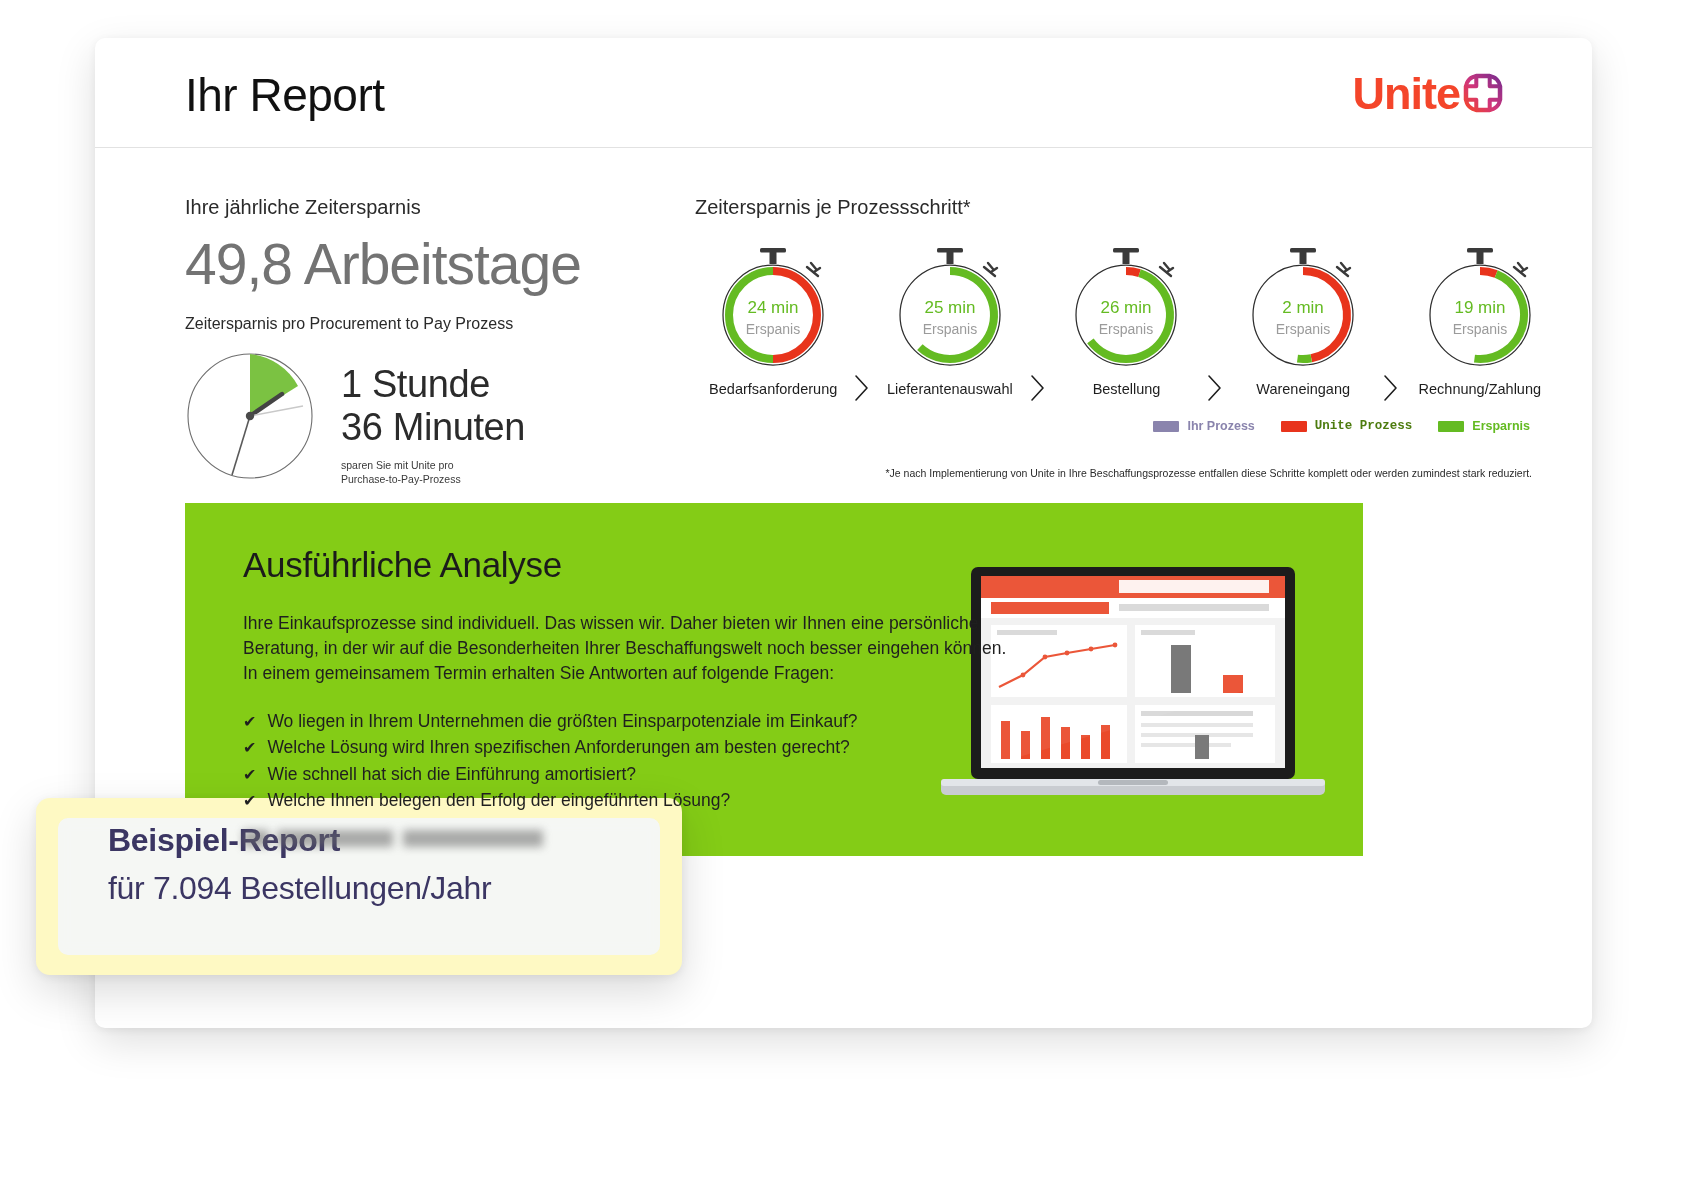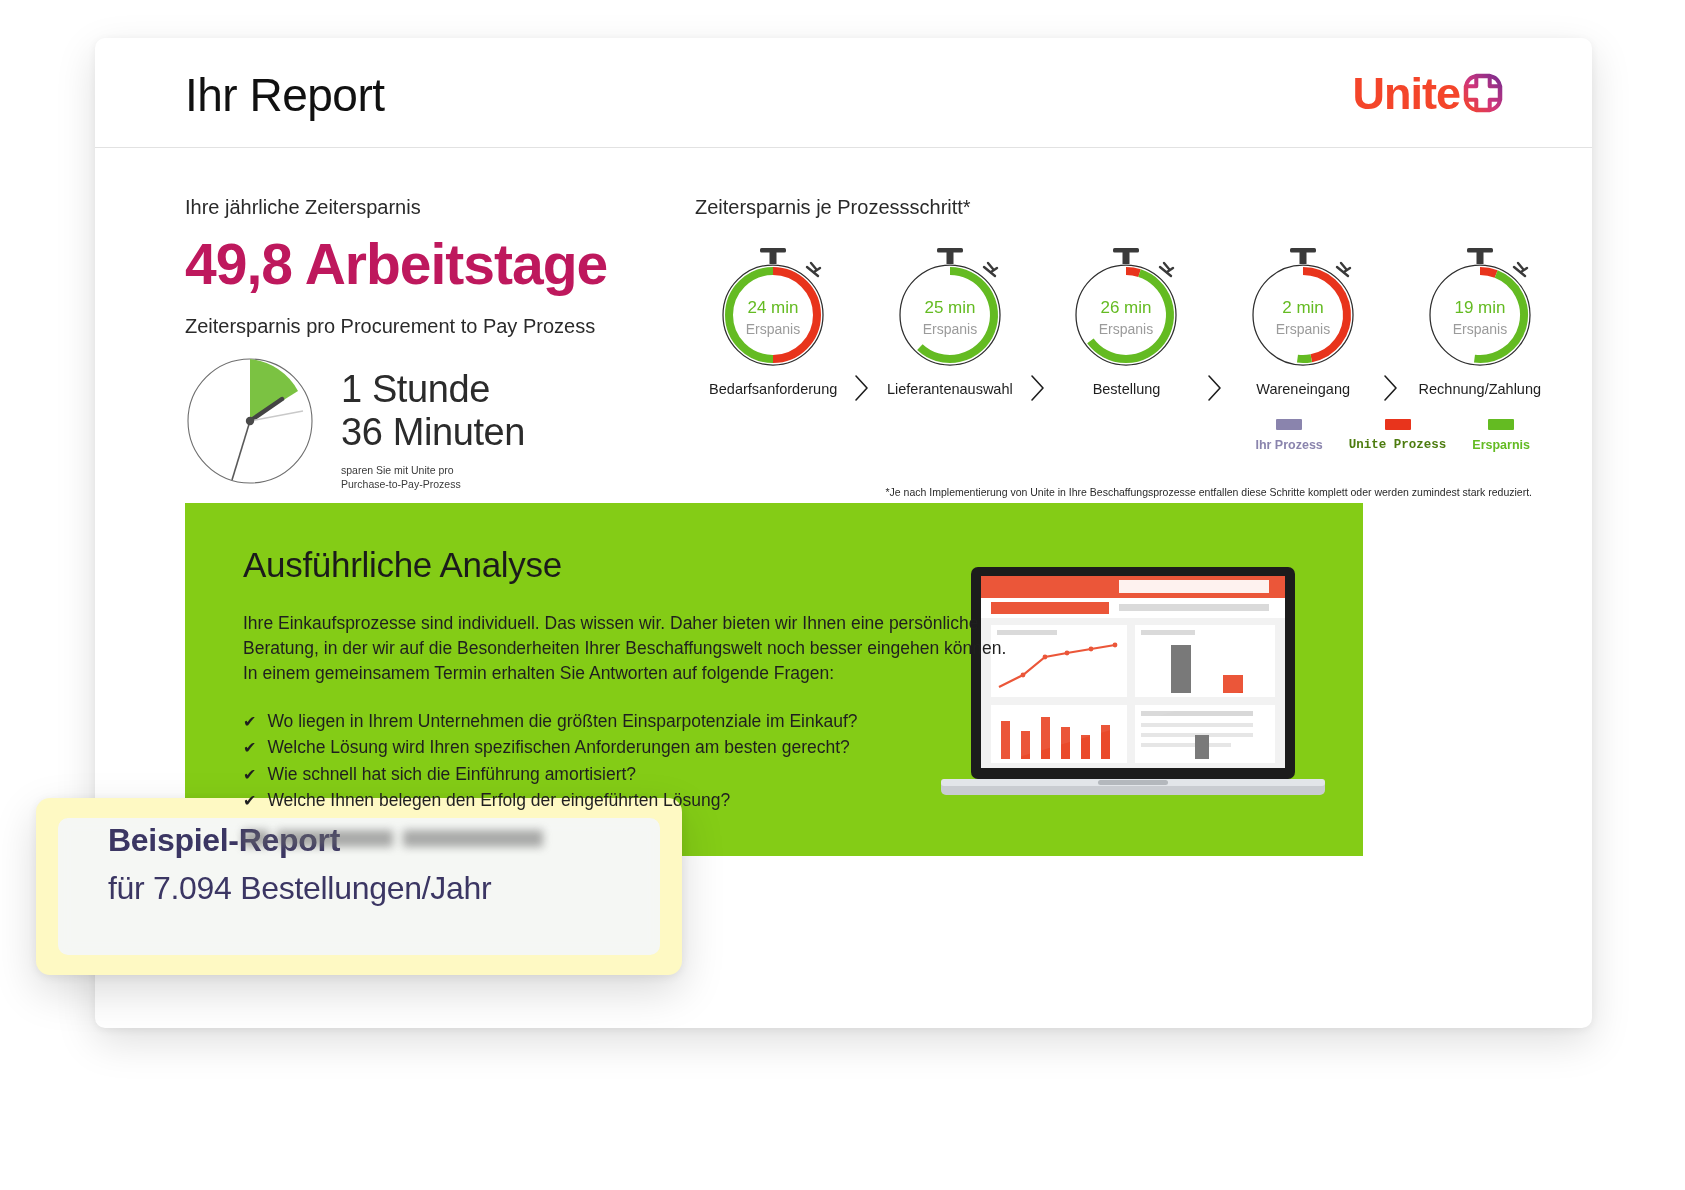--- a/index.html
+++ b/index.html
@@ -73,27 +73,27 @@
   .left-col { position: absolute; left: 90px; top: 48px; width: 470px; }
   .kicker {
     font-size: 20px;
     color: #2a2a2a;
     font-weight: 400;
   }
   .big-number {
     margin-top: 16px;
     font-size: 57px;
     line-height: 1.02;
-    color: #be185d;
-    font-weight: 700;
+    color: #737373;
+    font-weight: 400;
     letter-spacing: -1px;
   }
   .sub-kicker {
     margin-top: 22px;
-    font-size: 20px;
+    font-size: 16px;
     color: #2a2a2a;
   }
 
   .clock-row {
     margin-top: 18px;
     display: flex;
     align-items: flex-start;
     gap: 26px;
   }
   .clock-svg { width: 130px; height: 130px; display:block; }
@@ -155,21 +155,21 @@
 
   
   .legend {
     margin-top: 16px;
     display: flex;
     justify-content: flex-end;
     align-items: center;
     gap: 26px;
     padding-right: 22px;
   }
-  .legend-item { display: flex; align-items: center; gap: 8px; flex-direction: column; }
+  .legend-item { display: flex; align-items: center; gap: 8px; }
   .legend-swatch { width: 26px; height: 11px; border-radius: 1px; display:block; }
   .legend-text { font-size: 12.5px; font-weight: 600; }
 
   .footnote {
     margin-top: 34px;
     text-align: right;
     padding-right: 20px;
     font-size: 10.5px;
     color: #2a2a2a;
   }

